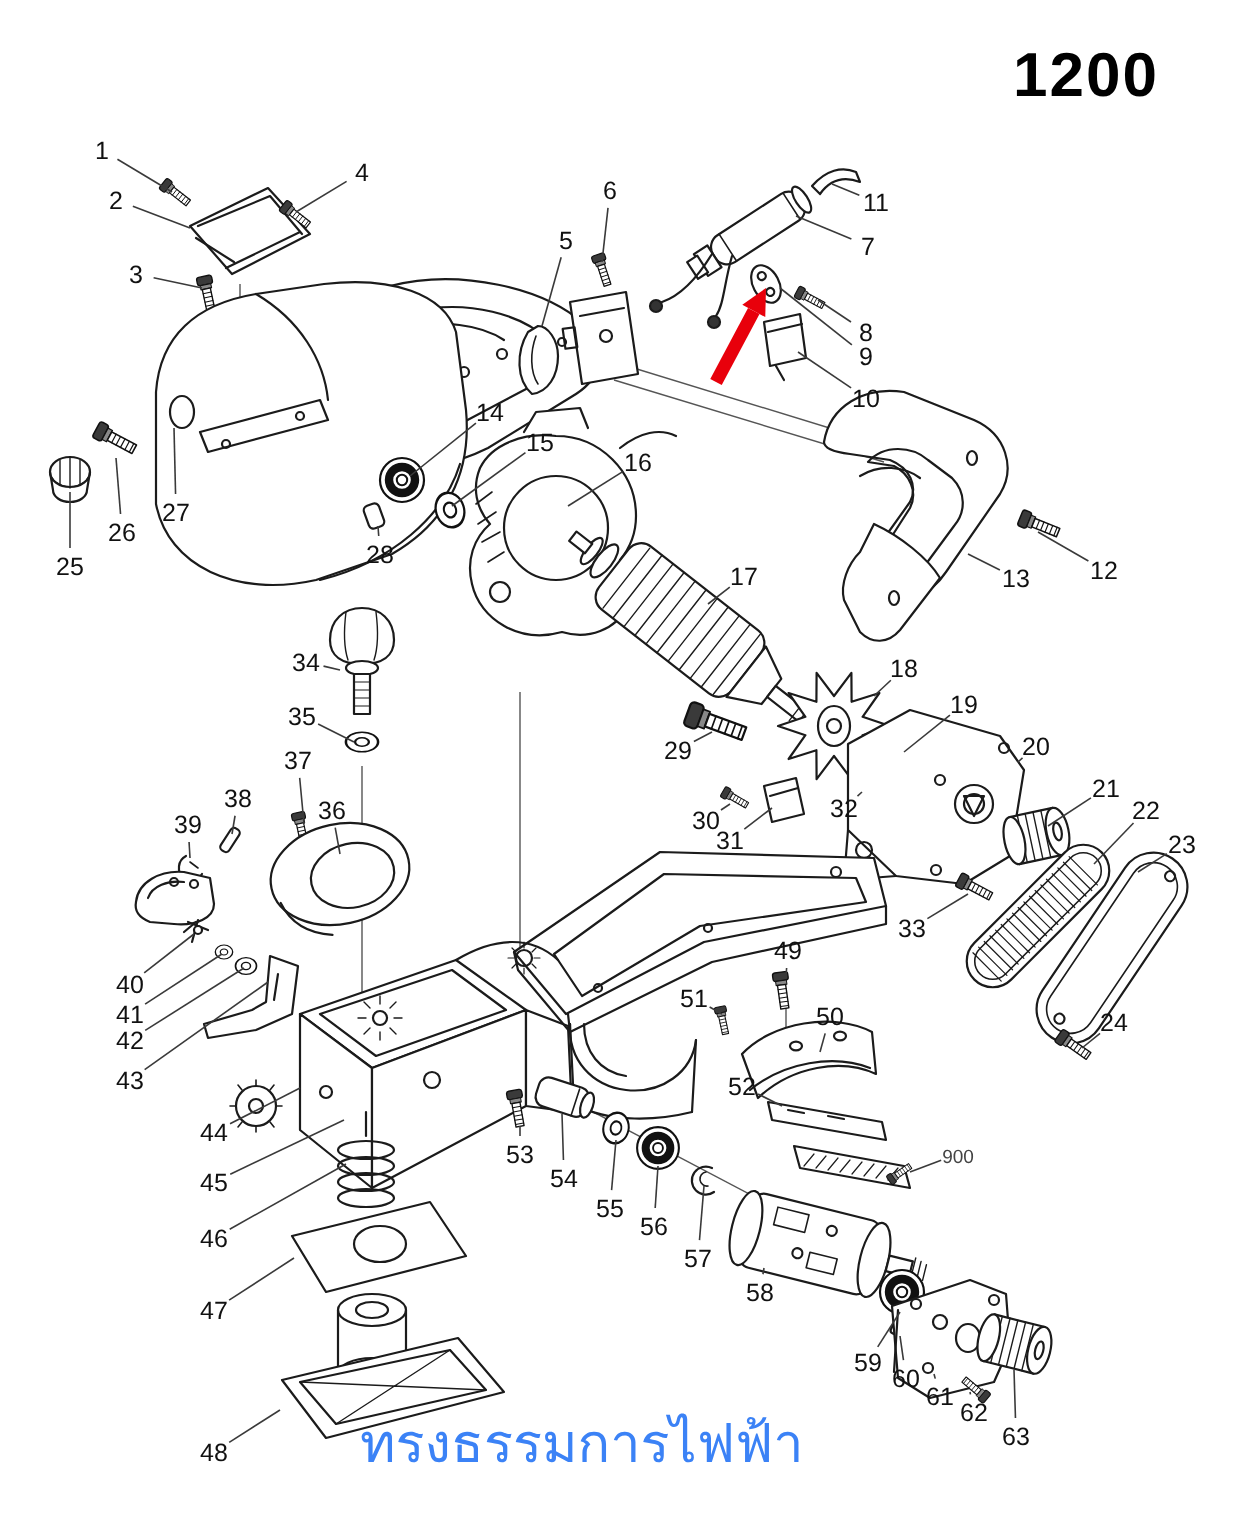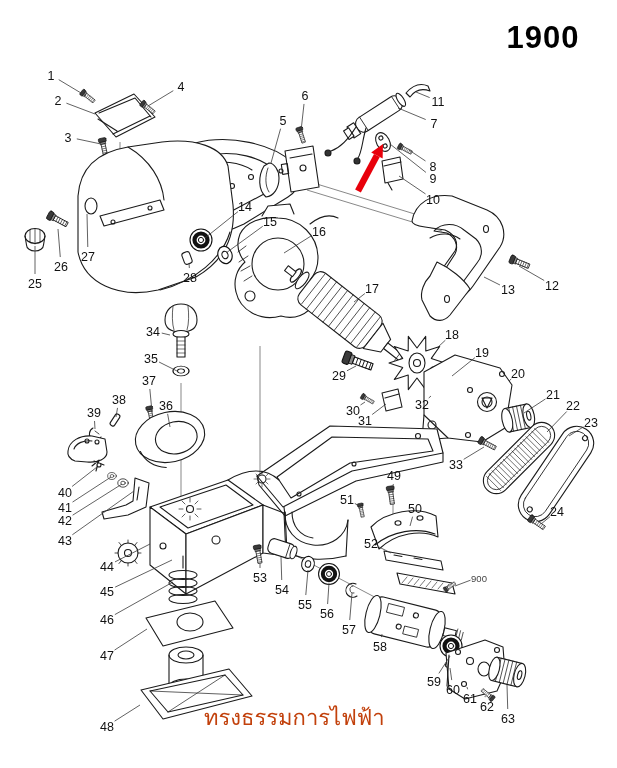--- a/index.html
+++ b/index.html
@@ -1,22 +1,22 @@
 <!DOCTYPE html>
 <html><head>
 <meta charset="utf-8">
 <style>
   html,body{margin:0;padding:0;background:#fff;}
   #page{position:relative;width:617px;height:768px;background:#fff;overflow:hidden;
         font-family:"Liberation Sans",sans-serif;}
   #diagram-svg{position:absolute;left:0;top:0;}
   #model-title{position:absolute;left:498px;top:20px;width:90px;text-align:center;
       font-size:31px;font-weight:bold;letter-spacing:1px;color:#000;}
-  #watermark{position:absolute;left:204px;top:700px;width:300px;
-      font-size:22px;color:#c2410c;white-space:nowrap;}
+  #watermark{position:absolute;left:180px;top:700px;width:300px;
+      font-size:27px;color:#3b82f6;white-space:nowrap;}
   .plbl{font-family:"Liberation Sans",sans-serif;font-size:12.5px;fill:#111;}
   .plbl-small{font-family:"Liberation Sans",sans-serif;font-size:9.5px;fill:#444;}
 </style>
 </head>
 <body>
 
 <div id="page">
 
 <svg id="diagram-svg" width="617" height="768" viewBox="0 0 617 768" xmlns="http://www.w3.org/2000/svg">
 
@@ -499,16 +499,16 @@
         <line x1="470.5730374018786" y1="580.1601109742955" x2="455" y2="586" stroke="#3a3a3a" stroke-width="0.8"></line>
         <text x="479" y="581.5" text-anchor="middle" class="plbl-small">900</text>
       </g>
 
   <g id="arrow-layer">
         <line x1="358" y1="191" x2="376.8950313512816" y2="155.47734105959063" stroke="#e8000b" stroke-width="6.5"></line>
         <polygon points="383,144 382.63370188107695,158.52982538394983 371.15636082148626,152.42485673523143" fill="#e8000b"></polygon>
       </g>
 </svg>
 
-<div id="model-title">1900</div>
+<div id="model-title">1200</div>
 <div id="watermark">ทรงธรรมการไฟฟ้า</div>
 
 </div>
 
 </body></html>

